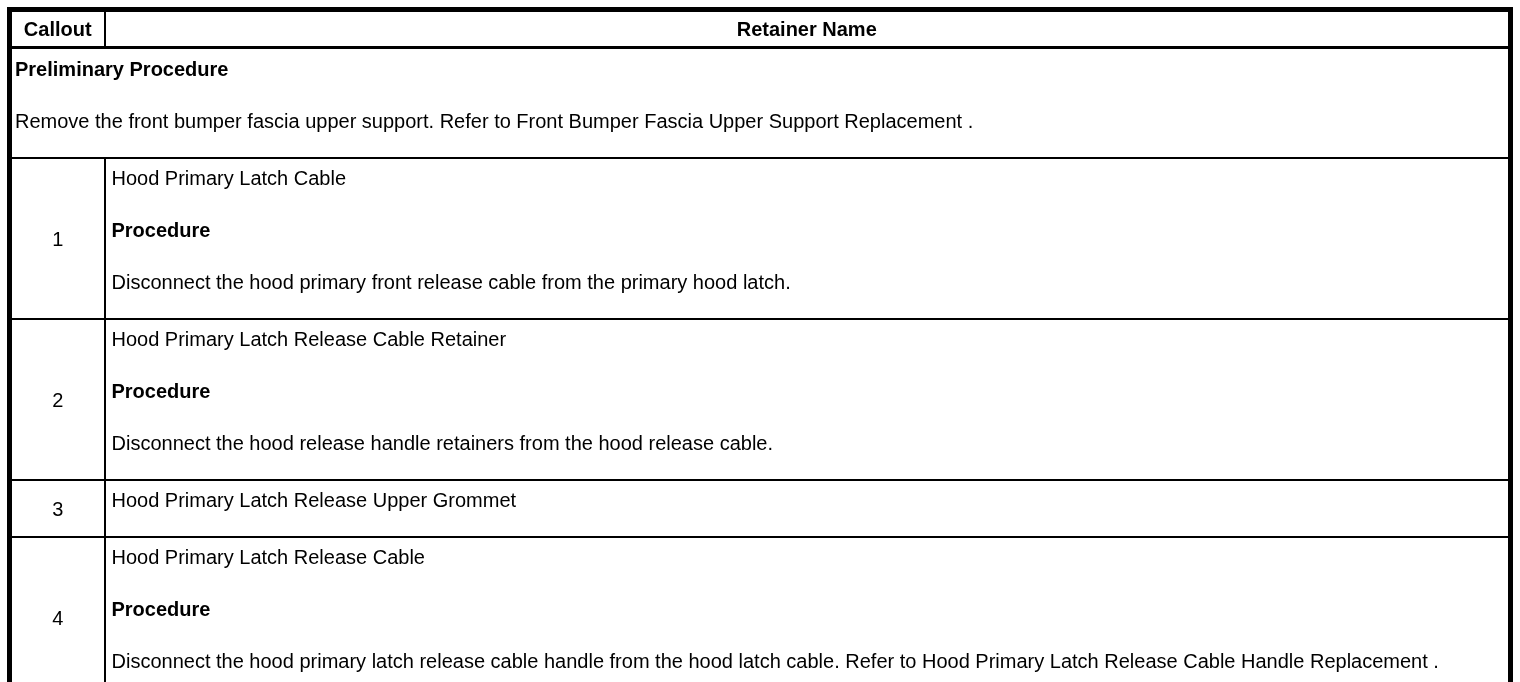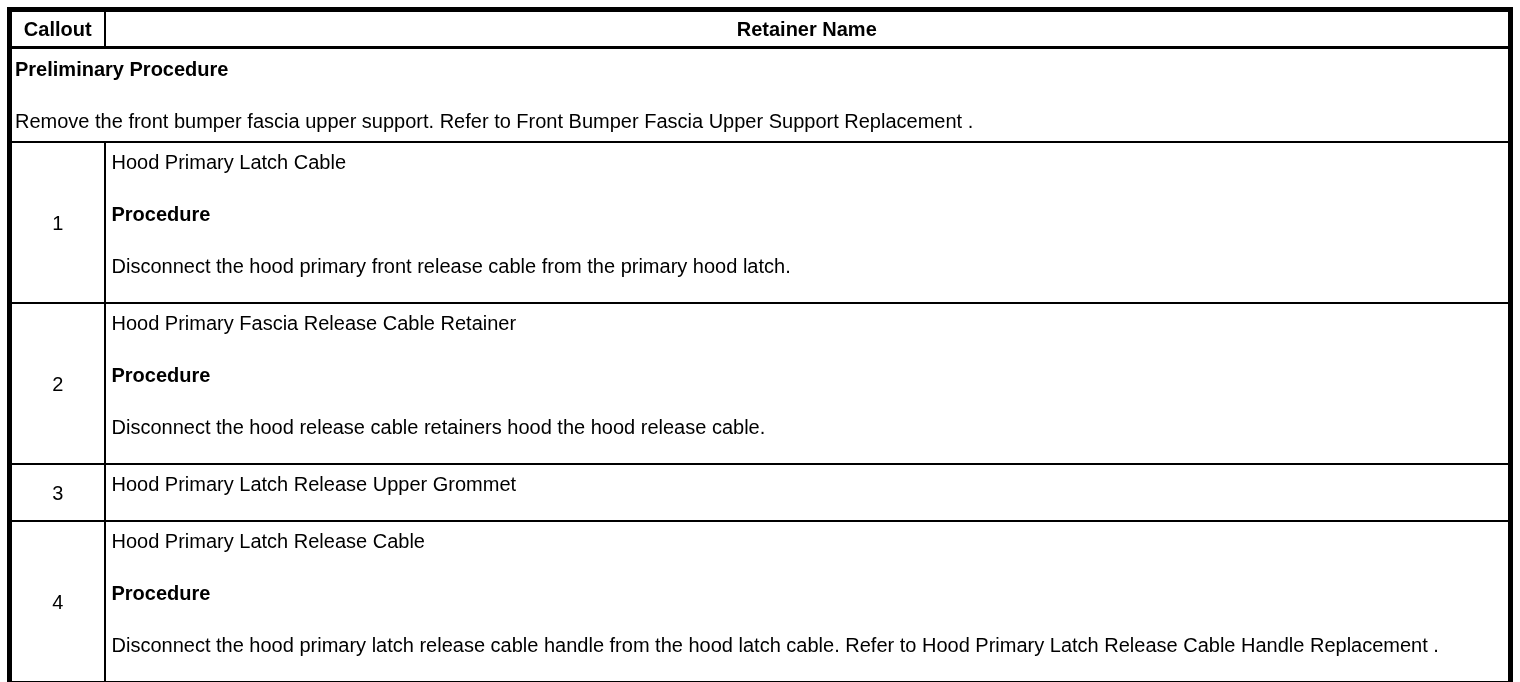--- a/index.html
+++ b/index.html
@@ -41,21 +41,21 @@
   col.callout-col { width: 95px; }
   td.callout-cell {
     text-align: center;
     padding: 4px 4px;
   }
   td.component-cell {
     padding: 5px 8px 22px 6px;
     vertical-align: middle;
   }
   td.preliminary-cell {
-    padding: 6px 8px 6px 3px;
+    padding: 6px 8px 22px 3px;
     vertical-align: middle;
   }
   p {
     margin: 0;
   }
   p + p {
     margin-top: 24px;
   }
   .bold {
     font-weight: bold;
@@ -87,23 +87,23 @@
         <td class="callout-cell">1</td>
         <td class="component-cell">
           <p>Hood Primary Latch Cable</p>
           <p class="bold">Procedure</p>
           <p>Disconnect the hood primary front release cable from the primary hood latch.</p>
         </td>
       </tr>
       <tr>
         <td class="callout-cell">2</td>
         <td class="component-cell">
-          <p>Hood Primary Fascia Release Cable Retainer</p>
+          <p>Hood Primary Latch Release Cable Retainer</p>
           <p class="bold">Procedure</p>
-          <p>Disconnect the hood release cable retainers hood the hood release cable.</p>
+          <p>Disconnect the hood release handle retainers from the hood release cable.</p>
         </td>
       </tr>
       <tr>
         <td class="callout-cell">3</td>
         <td class="component-cell">
           <p>Hood Primary Latch Release Upper Grommet</p>
         </td>
       </tr>
       <tr>
         <td class="callout-cell">4</td>

